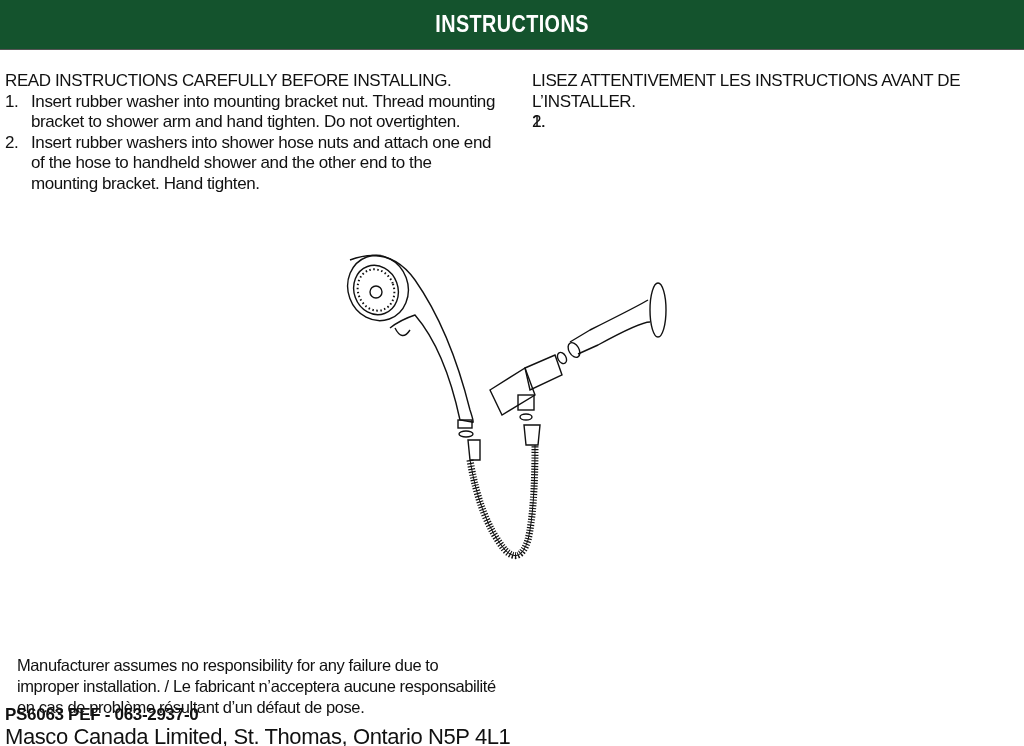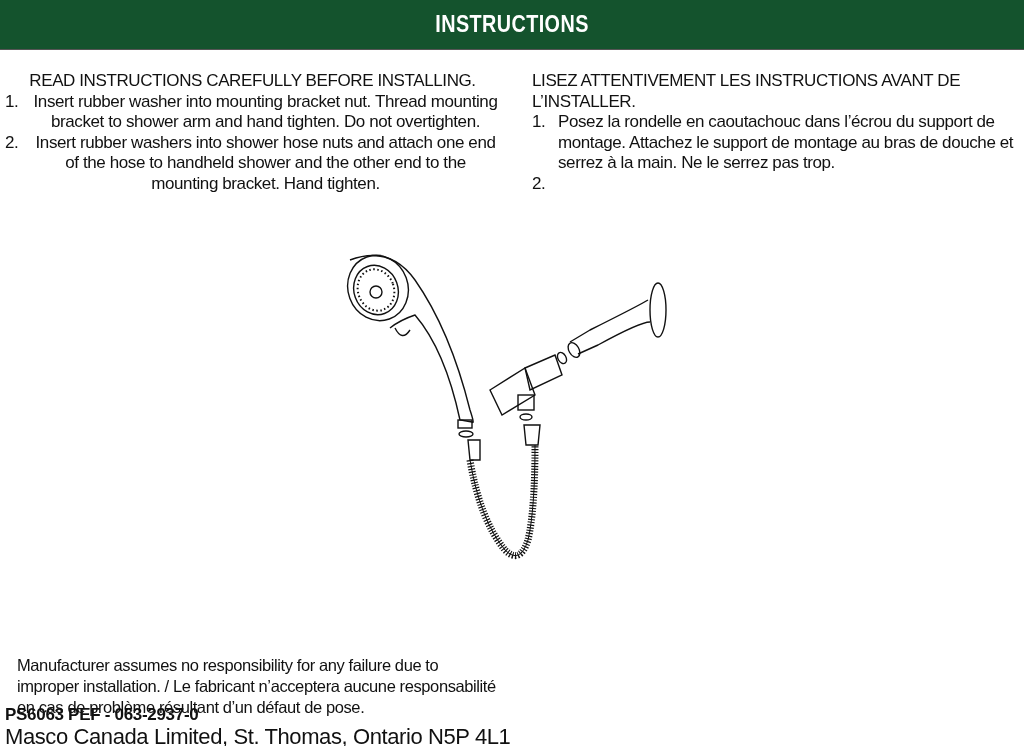--- a/index.html
+++ b/index.html
@@ -4,21 +4,21 @@
 <style>
   html, body { margin: 0; padding: 0; background: #ffffff; }
   body { width: 1024px; height: 746px; position: relative; overflow: hidden;
          font-family: "Liberation Sans", sans-serif; color: #111111; }
   .header { position: absolute; left: 0; top: 0; width: 1024px; height: 49px;
             background: #14532d; border-bottom: 1px solid #555; }
   .header-title { position: absolute; left: 0; right: 0; top: 11px; text-align: center;
                   color: #ffffff; font-weight: bold; font-size: 23px; letter-spacing: 0.5px;
                   transform: scaleX(0.86); transform-origin: center; }
   .col { position: absolute; font-size: 17px; line-height: 20.5px; letter-spacing: -0.4px; }
-  .col-en { left: 5px; top: 71px; width: 495px; text-align: center; }
+  .col-en { left: 5px; top: 71px; width: 495px; }
   .col-fr { left: 532px; top: 71px; width: 500px; }
   .intro { margin: 0; }
   ol { margin: 0; padding: 0; list-style: none; }
   ol li { position: relative; padding-left: 26px; }
   ol li .num { position: absolute; left: 0; top: 0; }
   .illus { position: absolute; left: 330px; top: 250px; width: 360px; height: 340px; }
   .disclaimer { position: absolute; left: 5px; top: 655px; width: 480px; font-size: 16.5px;
                 line-height: 21px; letter-spacing: -0.4px; margin-left: 12px; }
   .partno { position: absolute; left: 5px; top: 705px; font-weight: bold; font-size: 17px;
             letter-spacing: -0.3px; text-align: right; }
@@ -44,21 +44,20 @@
       <span>Insert rubber washers into shower hose nuts and attach one end of the hose to handheld shower and the other end to the mounting bracket. Hand tighten.</span>
     </li>
   </ol>
 </div>
 
 <div class="col col-fr">
   <p class="intro">LISEZ ATTENTIVEMENT LES INSTRUCTIONS AVANT DE L’INSTALLER.</p>
   <ol>
     <li>
       <span class="num">1.</span>
-      <span>Posez la rondelle en caoutachouc dans l’écrou du support de montage. Attachez le support de montage au bras de douche et serrez à la main. Ne le serrez pas trop.</span>
     </li>
     <li>
       <span class="num">2.</span>
     </li>
   </ol>
 </div>
 
 <div class="illus">
   <svg width="360" height="340" viewBox="0 0 360 340" fill="none" stroke="#111" stroke-width="1.4">
 

